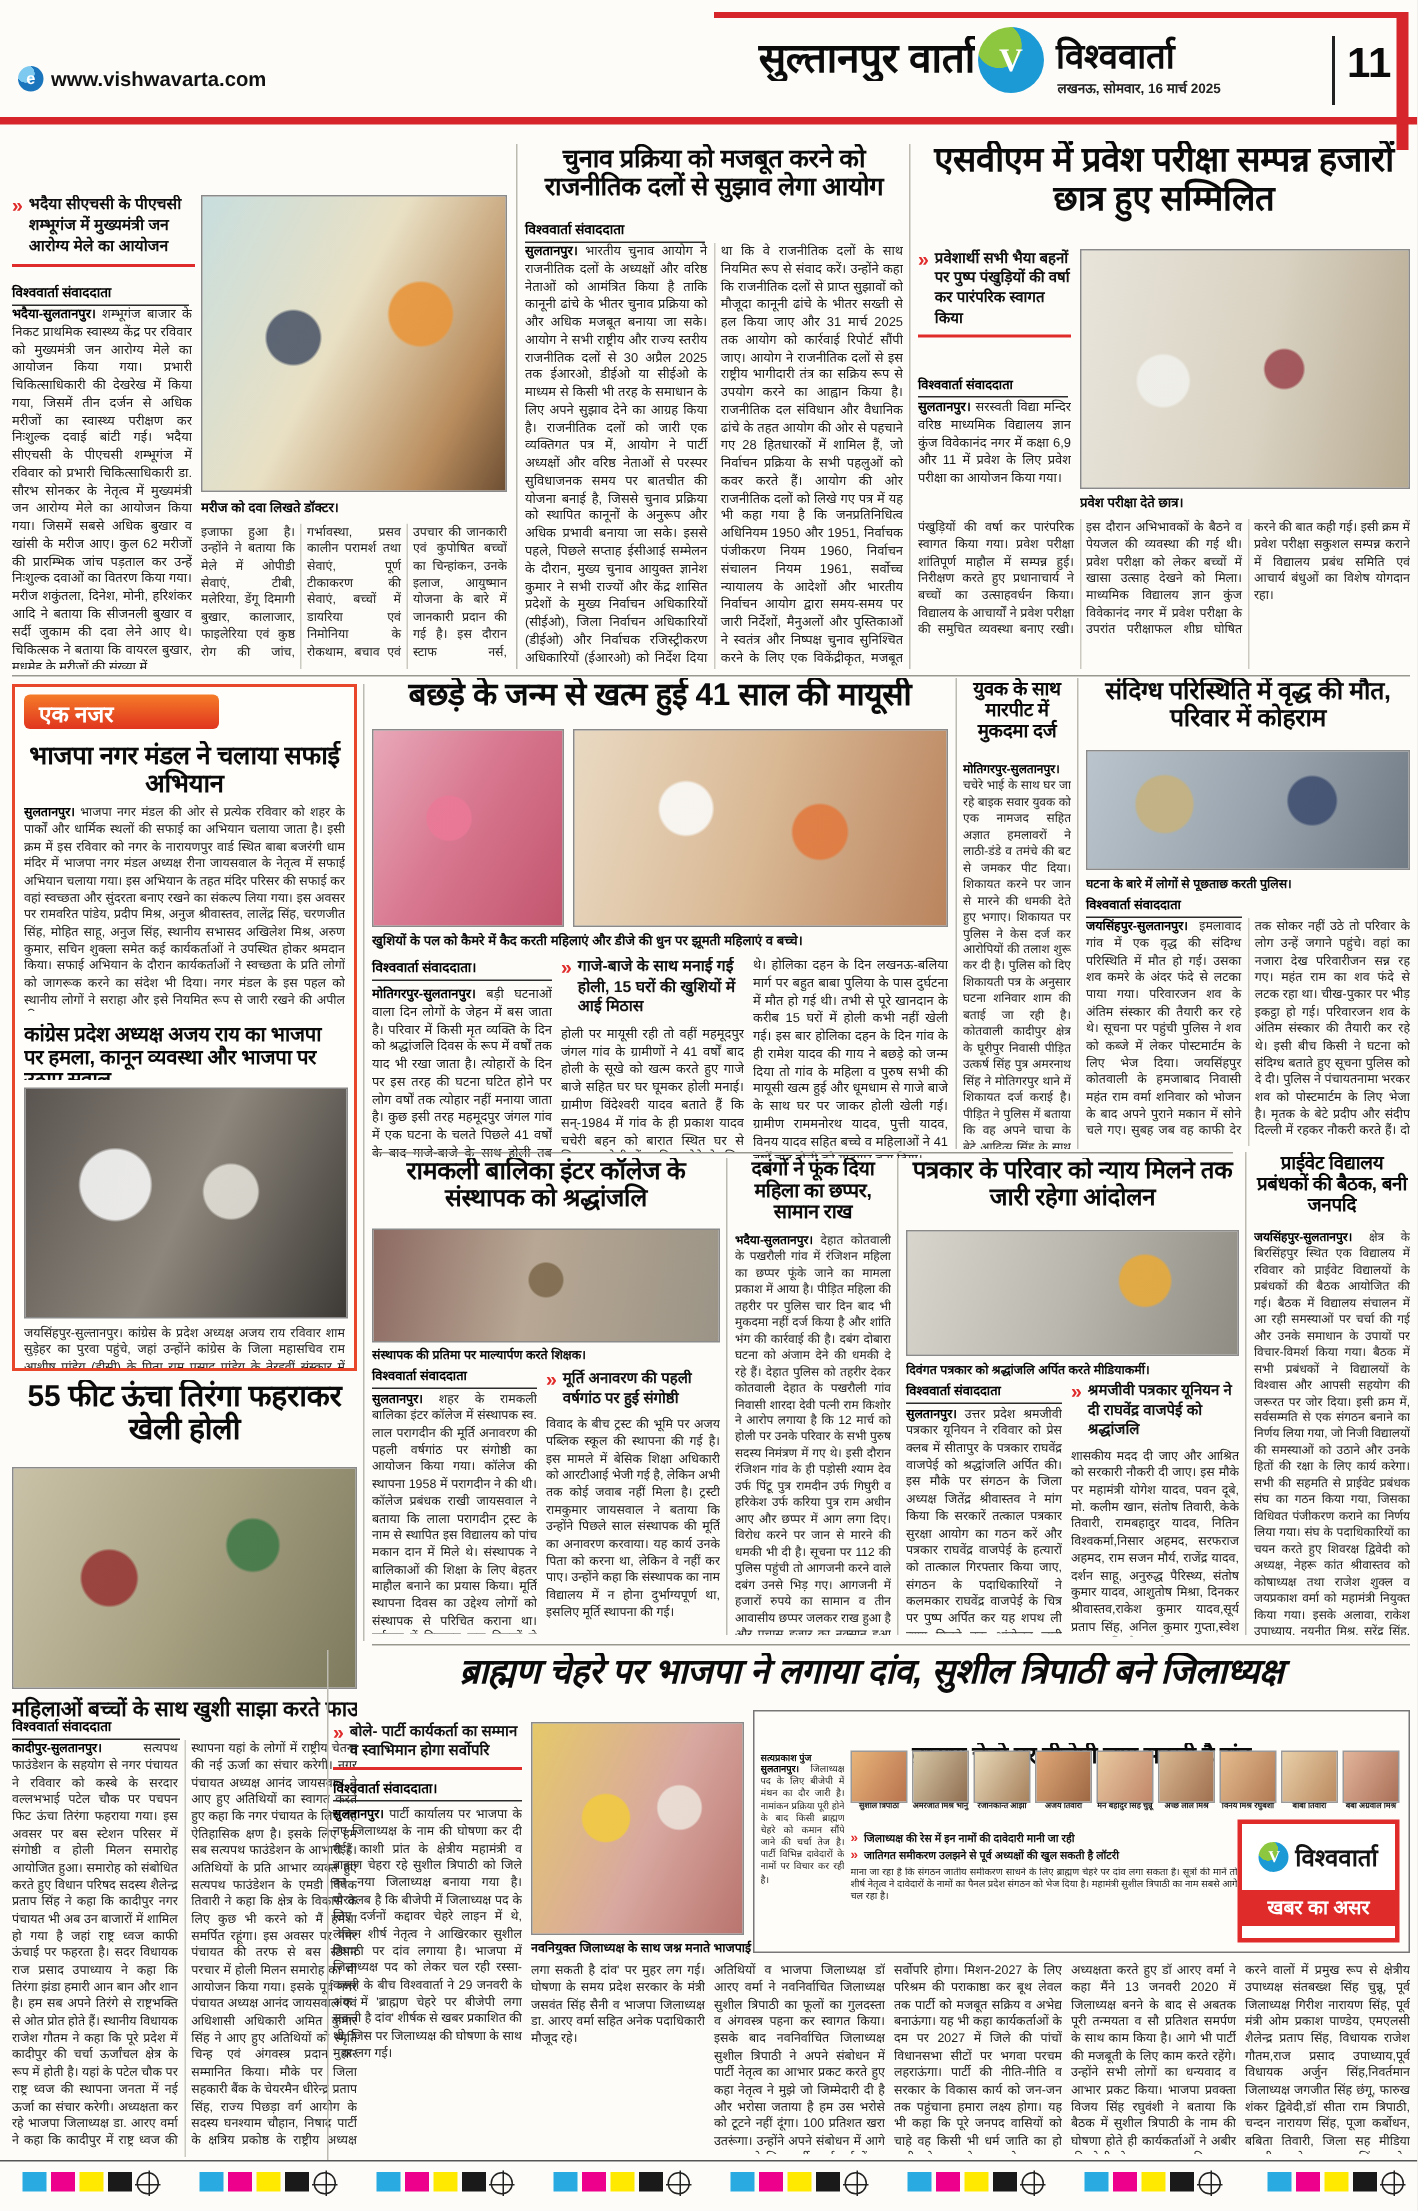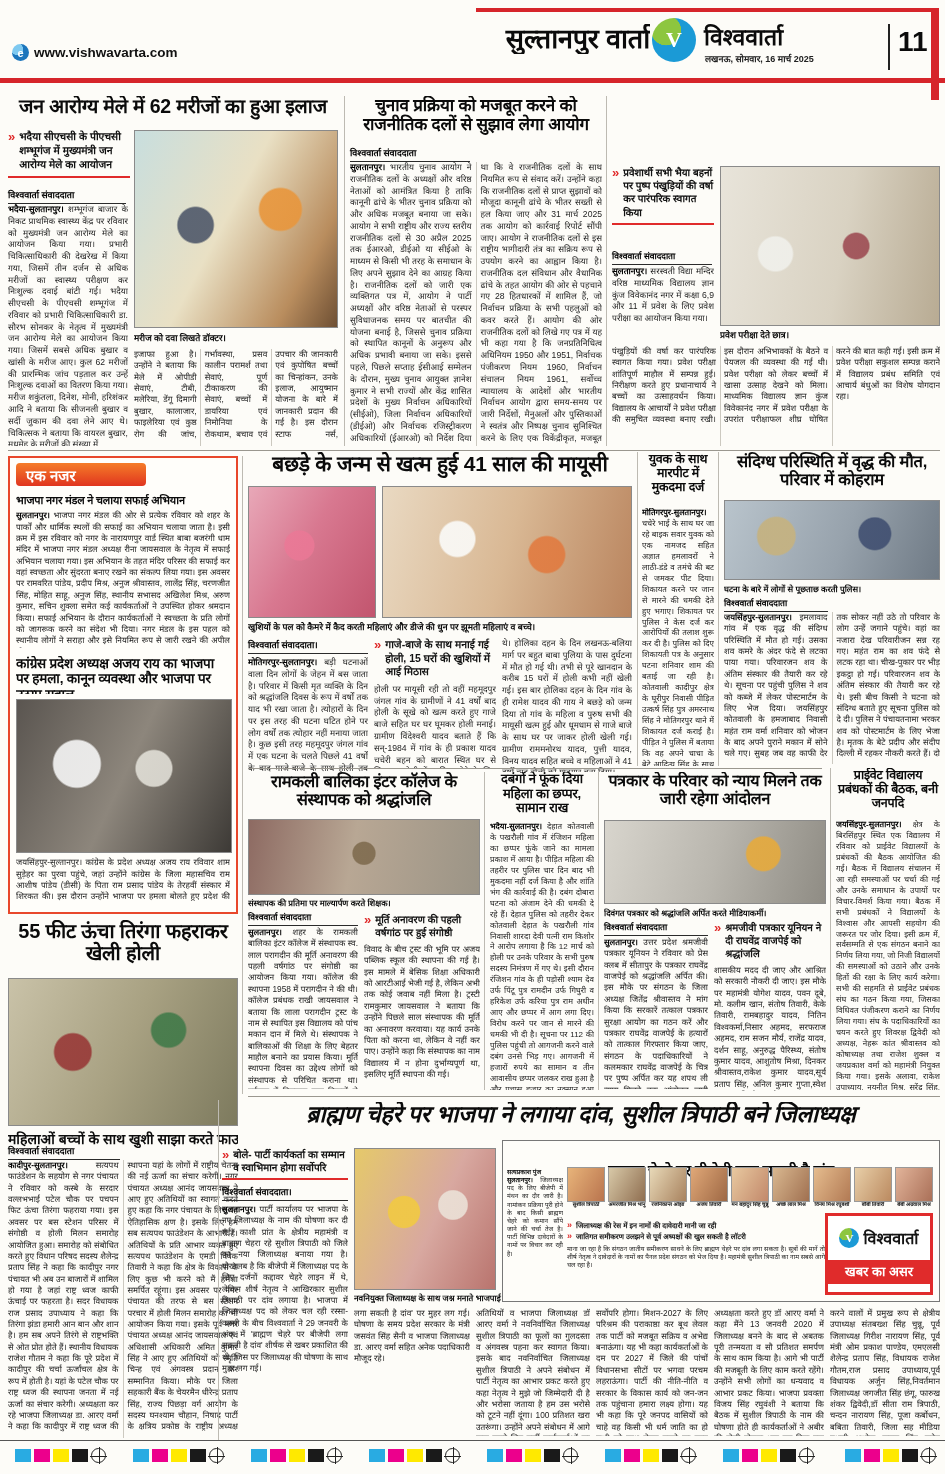--- a/index.html
+++ b/index.html
@@ -56,21 +56,20 @@
 
   <div class="abs logo-circle" style="left:652px;top:18px;width:44px;height:44px;font-size:22px;font-family:'Liberation Serif',serif;">V</div>
   <div class="abs" style="left:704px;top:20px;font-weight:700;font-size:23px;color:#0b0b0b;">विश्ववार्ता</div>
   <div class="abs" style="left:705px;top:52px;font-weight:700;font-size:9px;color:#222;">लखनऊ,  सोमवार, 16 मार्च 2025</div>
 
   <div class="abs" style="left:888px;top:24px;width:1.5px;height:46px;background:#222;"></div>
   <div class="abs" style="left:898px;top:26px;font-weight:700;font-size:28px;color:#0b0b0b;">11</div>
 
   <div class="abs" style="left:0;top:78px;width:945px;height:5px;background:#d6252b;"></div>
 
-  <div class="abs hl" style="left:8px;top:96px;width:330px;font-size:19.5px;height:26px;">जन आरोग्य मेले में 62 मरीजों का हुआ इलाज</div>
   <div class="abs" style="left:8px;top:130px;width:122px;">
     <div class="kick">
         <span class="mk">»</span>
         <span>भदैया सीएचसी के पीएचसी शम्भूगंज में मुख्यमंत्री जन आरोग्य मेले का आयोजन</span>
       </div>
     <div class="redline" style="margin-top:4px;"></div>
   </div>
   <div class="abs byl" style="left:8px;top:188px;width:118px;">विश्ववार्ता संवाददाता</div>
   <div class="abs bt" style="left:8px;top:204px;width:120px;height:242px;"><b>भदैया-सुलतानपुर।</b> <span>शम्भूगंज बाजार के निकट प्राथमिक स्वास्थ्य केंद्र पर रविवार को मुख्यमंत्री जन आरोग्य मेले का आयोजन किया गया। प्रभारी चिकित्साधिकारी की देखरेख में किया गया, जिसमें तीन दर्जन से अधिक मरीजों का स्वास्थ्य परीक्षण कर निःशुल्क दवाई बांटी गई। भदैया सीएचसी के पीएचसी शम्भूगंज में रविवार को प्रभारी चिकित्साधिकारी डा. सौरभ सोनकर के नेतृत्व में मुख्यमंत्री जन आरोग्य मेले का आयोजन किया गया। जिसमें सबसे अधिक बुखार व खांसी के मरीज आए। कुल 62 मरीजों की प्रारम्भिक जांच पड़ताल कर उन्हें निःशुल्क दवाओं का वितरण किया गया। मरीज शकुंतला, दिनेश, मोनी, हरिशंकर आदि ने बताया कि सीजनली बुखार व सर्दी जुकाम की दवा लेने आए थे। चिकित्सक ने बताया कि वायरल बुखार, मधुमेह के मरीजों की संख्या में</span></div>
   <div class="abs photo ph-clinic" style="left:134px;top:130px;width:204px;height:198px;"></div>
@@ -78,38 +77,39 @@
   <div class="abs bt c3" style="left:134px;top:349px;width:204px;height:97px;font-size:8.3px;">इजाफा हुआ है। उन्होंने ने बताया कि मेले में ओपीडी सेवाएं, टीबी, मलेरिया, डेंगू दिमागी बुखार, कालाजार, फाइलेरिया एवं कुष्ठ रोग की जांच, गर्भावस्था, प्रसव कालीन परामर्श तथा सेवाएं, पूर्ण टीकाकरण की सेवाएं, बच्चों में डायरिया एवं निमोनिया के रोकथाम, बचाव एवं उपचार की जानकारी एवं कुपोषित बच्चों का चिन्हांकन, उनके इलाज, आयुष्मान योजना के बारे में जानकारी प्रदान की गई है। इस दौरान स्टाफ नर्स, फार्मासिस्ट विनोद श्रीवास्तव, स्वास्थ्य पर्यवेक्षक मनोज वर्मा, एएनएम, चीफ फार्मासिस्ट अनिल वर्मा आदि मौजूद रहे।</div>
 
   <div class="vline" style="left:344px;top:96px;height:350px;"></div>
 
   <div class="abs hl" style="left:350px;top:96px;width:252px;font-size:17px;height:44px;">चुनाव प्रक्रिया को मजबूत करने को राजनीतिक दलों से सुझाव लेगा आयोग</div>
   <div class="abs byl" style="left:350px;top:146px;width:120px;">विश्ववार्ता संवाददाता</div>
   <div class="abs bt c2" style="left:350px;top:162px;width:252px;height:284px;"><b>सुलतानपुर।</b> <span>भारतीय चुनाव आयोग ने राजनीतिक दलों के अध्यक्षों और वरिष्ठ नेताओं को आमंत्रित किया है ताकि कानूनी ढांचे के भीतर चुनाव प्रक्रिया को और अधिक मजबूत बनाया जा सके। आयोग ने सभी राष्ट्रीय और राज्य स्तरीय राजनीतिक दलों से 30 अप्रैल 2025 तक ईआरओ, डीईओ या सीईओ के माध्यम से किसी भी तरह के समाधान के लिए अपने सुझाव देने का आग्रह किया है। राजनीतिक दलों को जारी एक व्यक्तिगत पत्र में, आयोग ने पार्टी अध्यक्षों और वरिष्ठ नेताओं से परस्पर सुविधाजनक समय पर बातचीत की योजना बनाई है, जिससे चुनाव प्रक्रिया को स्थापित कानूनों के अनुरूप और अधिक प्रभावी बनाया जा सके। इससे पहले, पिछले सप्ताह ईसीआई सम्मेलन के दौरान, मुख्य चुनाव आयुक्त ज्ञानेश कुमार ने सभी राज्यों और केंद्र शासित प्रदेशों के मुख्य निर्वाचन अधिकारियों (सीईओ), जिला निर्वाचन अधिकारियों (डीईओ) और निर्वाचक रजिस्ट्रीकरण अधिकारियों (ईआरओ) को निर्देश दिया था कि वे राजनीतिक दलों के साथ नियमित रूप से संवाद करें। उन्होंने कहा कि राजनीतिक दलों से प्राप्त सुझावों को मौजूदा कानूनी ढांचे के भीतर सख्ती से हल किया जाए और 31 मार्च 2025 तक आयोग को कार्रवाई रिपोर्ट सौंपी जाए। आयोग ने राजनीतिक दलों से इस राष्ट्रीय भागीदारी तंत्र का सक्रिय रूप से उपयोग करने का आह्वान किया है। राजनीतिक दल संविधान और वैधानिक ढांचे के तहत आयोग की ओर से पहचाने गए 28 हितधारकों में शामिल हैं, जो निर्वाचन प्रक्रिया के सभी पहलुओं को कवर करते हैं। आयोग की ओर राजनीतिक दलों को लिखे गए पत्र में यह भी कहा गया है कि जनप्रतिनिधित्व अधिनियम 1950 और 1951, निर्वाचक पंजीकरण नियम 1960, निर्वाचन संचालन नियम 1961, सर्वोच्च न्यायालय के आदेशों और भारतीय निर्वाचन आयोग द्वारा समय-समय पर जारी निर्देशों, मैनुअलों और पुस्तिकाओं ने स्वतंत्र और निष्पक्ष चुनाव सुनिश्चित करने के लिए एक विकेंद्रीकृत, मजबूत और पारदर्शी कानूनी ढांचा स्थापित किया है। ये सभी दिशानिर्देश ईसीआई की वेबसाइट पर उपलब्ध हैं।</span></div>
 
   <div class="vline" style="left:606px;top:96px;height:350px;"></div>
 
+  <div class="abs hl" style="left:612px;top:94px;width:328px;font-size:23px;height:62px;">एसवीएम में प्रवेश परीक्षा सम्पन्न हजारों छात्र हुए सम्मिलित</div>
   <div class="abs" style="left:612px;top:166px;width:102px;">
     <div class="kick" style="font-size:10px;">
         <span class="mk">»</span>
         <span>प्रवेशार्थी सभी भैया बहनों पर पुष्प पंखुड़ियों की वर्षा कर पारंपरिक स्वागत किया</span>
       </div>
     <div class="redline" style="margin-top:4px;"></div>
   </div>
   <div class="abs byl" style="left:612px;top:250px;width:100px;font-size:8.6px;">विश्ववार्ता संवाददाता</div>
   <div class="abs bt" style="left:612px;top:266px;width:102px;height:78px;"><b>सुलतानपुर।</b> <span>सरस्वती विद्या मन्दिर वरिष्ठ माध्यमिक विद्यालय ज्ञान कुंज विवेकानंद नगर में कक्षा 6,9 और 11 में प्रवेश के लिए प्रवेश परीक्षा का आयोजन किया गया।</span></div>
   <div class="abs photo ph-class" style="left:720px;top:166px;width:220px;height:160px;"></div>
   <div class="abs cap" style="left:720px;top:329px;width:220px;">प्रवेश परीक्षा देते छात्र।</div>
   <div class="abs bt c3" style="left:612px;top:346px;width:328px;height:100px;font-size:8.3px;">पंखुड़ियों की वर्षा कर पारंपरिक स्वागत किया गया। प्रवेश परीक्षा शांतिपूर्ण माहौल में सम्पन्न हुई। निरीक्षण करते हुए प्रधानाचार्य ने बच्चों का उत्साहवर्धन किया। विद्यालय के आचार्यों ने प्रवेश परीक्षा की समुचित व्यवस्था बनाए रखी। इस दौरान अभिभावकों के बैठने व पेयजल की व्यवस्था की गई थी। प्रवेश परीक्षा को लेकर बच्चों में खासा उत्साह देखने को मिला। माध्यमिक विद्यालय ज्ञान कुंज विवेकानंद नगर में प्रवेश परीक्षा के उपरांत परीक्षाफल शीघ्र घोषित करने की बात कही गई। इसी क्रम में प्रवेश परीक्षा सकुशल सम्पन्न कराने में विद्यालय प्रबंध समिति एवं आचार्य बंधुओं का विशेष योगदान रहा।</div>
 
   <div class="hline" style="left:8px;top:450px;width:932px;"></div>
 
   <div class="abs" style="left:8px;top:456px;width:230px;height:458px;border:2px solid #e8472b;background:#fffefa;padding:5px 6px;overflow:hidden;">
     <div style="width:120px;height:23px;background:linear-gradient(#f57c28,#e0351f);border-radius:4px;color:#fff;font-weight:700;font-size:15px;display:flex;align-items:center;padding-left:10px;">एक नजर</div>
-    <div class="hl" style="font-size:11px;text-align:left;margin-top:8px;">भाजपा नगर मंडल ने चलाया सफाई अभियान</div>
+    <div class="hl" style="font-size:17px;text-align:center;margin-top:8px;">भाजपा नगर मंडल ने चलाया सफाई अभियान</div>
     <div class="bt" style="font-size:8.3px;margin-top:4px;height:138px;"><b>सुलतानपुर।</b> <span>भाजपा नगर मंडल की ओर से प्रत्येक रविवार को शहर के पार्कों और धार्मिक स्थलों की सफाई का अभियान चलाया जाता है। इसी क्रम में इस रविवार को नगर के नारायणपुर वार्ड स्थित बाबा बजरंगी धाम मंदिर में भाजपा नगर मंडल अध्यक्ष रीना जायसवाल के नेतृत्व में सफाई अभियान चलाया गया। इस अभियान के तहत मंदिर परिसर की सफाई कर वहां स्वच्छता और सुंदरता बनाए रखने का संकल्प लिया गया। इस अवसर पर रामवरित पांडेय, प्रदीप मिश्र, अनुज श्रीवास्तव, लालेंद्र सिंह, चरणजीत सिंह, मोहित साहू, अनुज सिंह, स्थानीय सभासद अखिलेश मिश्र, अरुण कुमार, सचिन शुक्ला समेत कई कार्यकर्ताओं ने उपस्थित होकर श्रमदान किया। सफाई अभियान के दौरान कार्यकर्ताओं ने स्वच्छता के प्रति लोगों को जागरूक करने का संदेश भी दिया। नगर मंडल के इस पहल को स्थानीय लोगों ने सराहा और इसे नियमित रूप से जारी रखने की अपील की।</span></div>
     <div class="hl" style="font-size:13.5px;text-align:left;margin-top:8px;height:38px;">कांग्रेस प्रदेश अध्यक्ष अजय राय का भाजपा पर हमला, कानून व्यवस्था और भाजपा पर उठाए सवाल</div>
     <div class="photo ph-congress" style="width:214px;height:152px;margin-top:5px;"></div>
     <div class="bt" style="font-size:8.3px;margin-top:4px;height:44px;">जयसिंहपुर-सुल्तानपुर। कांग्रेस के प्रदेश अध्यक्ष अजय राय रविवार शाम सुड़ेहर का पुरवा पहुंचे, जहां उन्होंने कांग्रेस के जिला महासचिव राम आशीष पांडेय (डीसी) के पिता राम प्रसाद पांडेय के तेरहवीं संस्कार में शिरकत की। इस दौरान उन्होंने भाजपा पर हमला बोलते हुए प्रदेश की कानून व्यवस्था पर सवाल उठाए। सुपरस्टेट पर लगाए गए आरोपों के बाद उसकी नेम ट्रांसफर कर दिया गया।</div>
   </div>
 
   <div class="abs hl" style="left:8px;top:920px;width:230px;font-size:20px;height:54px;">55 फीट ऊंचा तिरंगा फहराकर खेली होली</div>
   <div class="abs photo ph-flag" style="left:8px;top:978px;width:230px;height:148px;"></div>
   <div class="abs cap" style="left:8px;top:1129px;width:230px;font-size:14px;">महिलाओं बच्चों के साथ खुशी साझा करते फाउण्डेशन के लोग।</div>
   <div class="abs byl" style="left:8px;top:1144px;width:112px;">विश्ववार्ता संवाददाता</div>

